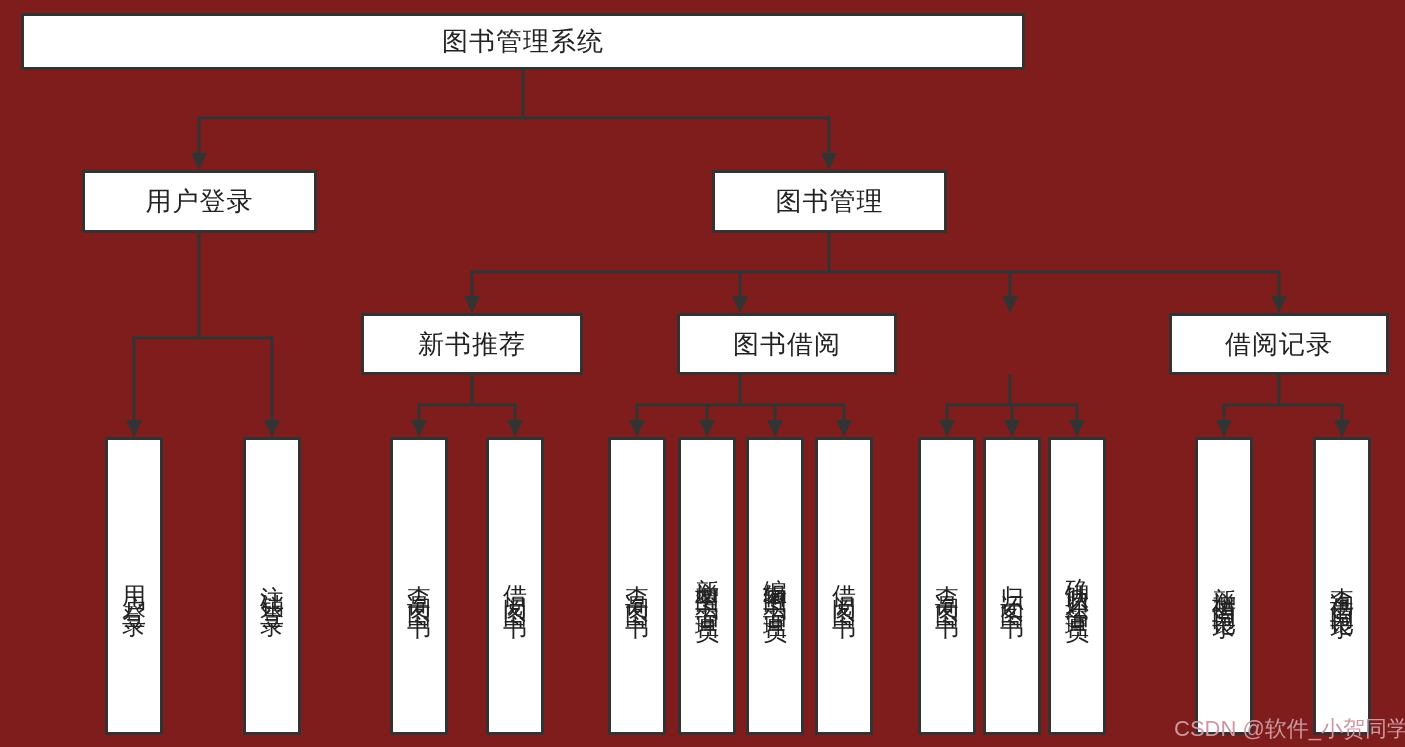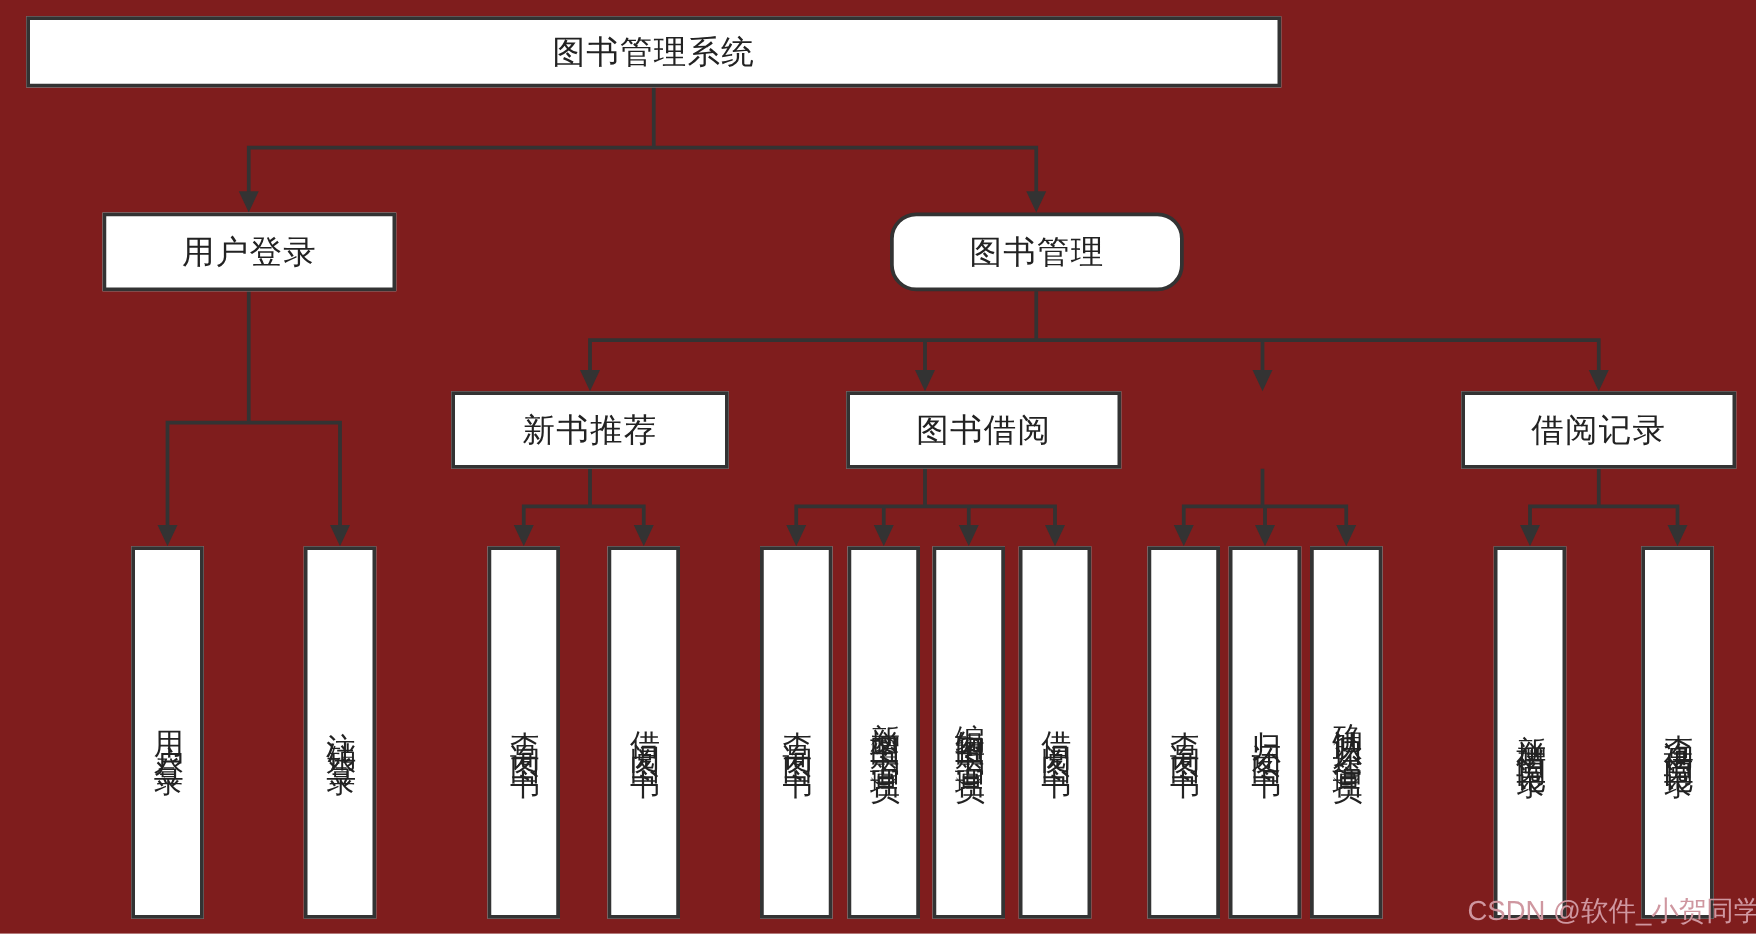--- a/index.html
+++ b/index.html
@@ -27,21 +27,21 @@
     font-size:24px;
     letter-spacing:10px;
     line-height:1;
     white-space:nowrap;
   }
   .vbox.long .vlabel { letter-spacing:6px; }
 
   
   #root    { left:21px;  top:13px;  width:1004px; height:57px; }
   #l2-user { left:82px;  top:170px; width:235px;  height:63px; }
-  #l2-book { left:712px; top:170px; width:235px;  height:63px;border-radius:21px; }
+  #l2-book { left:712px; top:170px; width:235px;  height:63px; }
   .l3 { top:313px; height:62px;align-items:center; }
   #l3-rec { left:361px;  width:222px; }
   #l3-bor { left:630px;  width:220px;margin-left:47px; }
   #l3-cur { left:900px;  width:220px; }
   #l3-rcd { left:1169px; width:220px; }
   .vbox { top:437px; width:58px; height:298px; }
   #lf-a1 { left:105px; }  #lf-a2 { left:243px; }
   #lf-b1 { left:390px; }  #lf-b2 { left:486px; }
   #lf-c1 { left:608px; }  #lf-c2 { left:678px; }
   #lf-c3 { left:746px; }  #lf-c4 { left:815px; }

